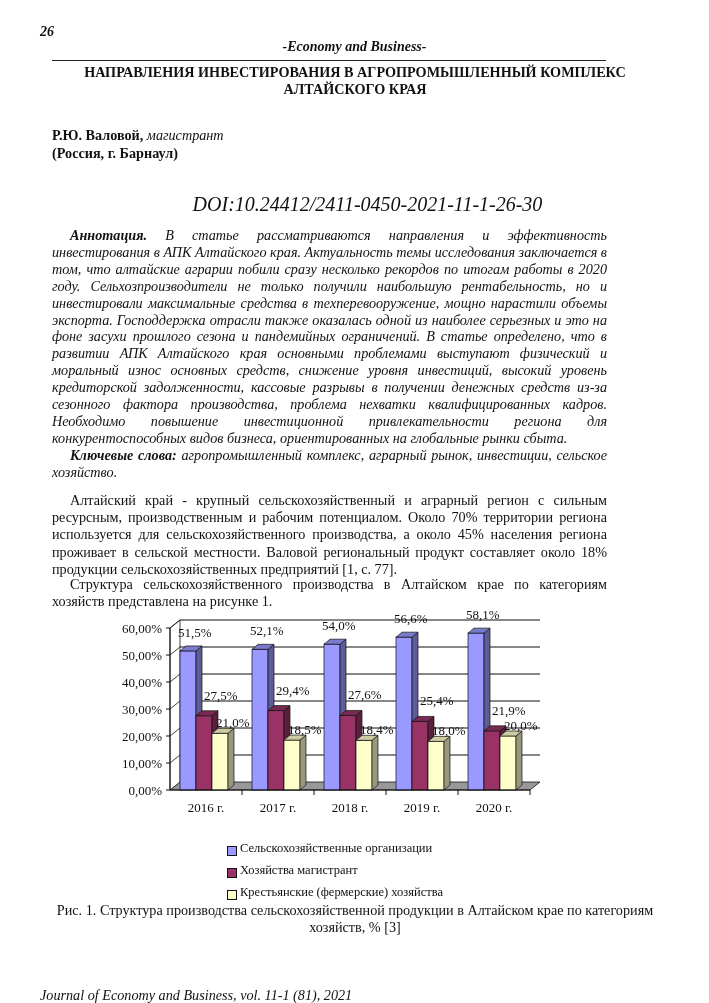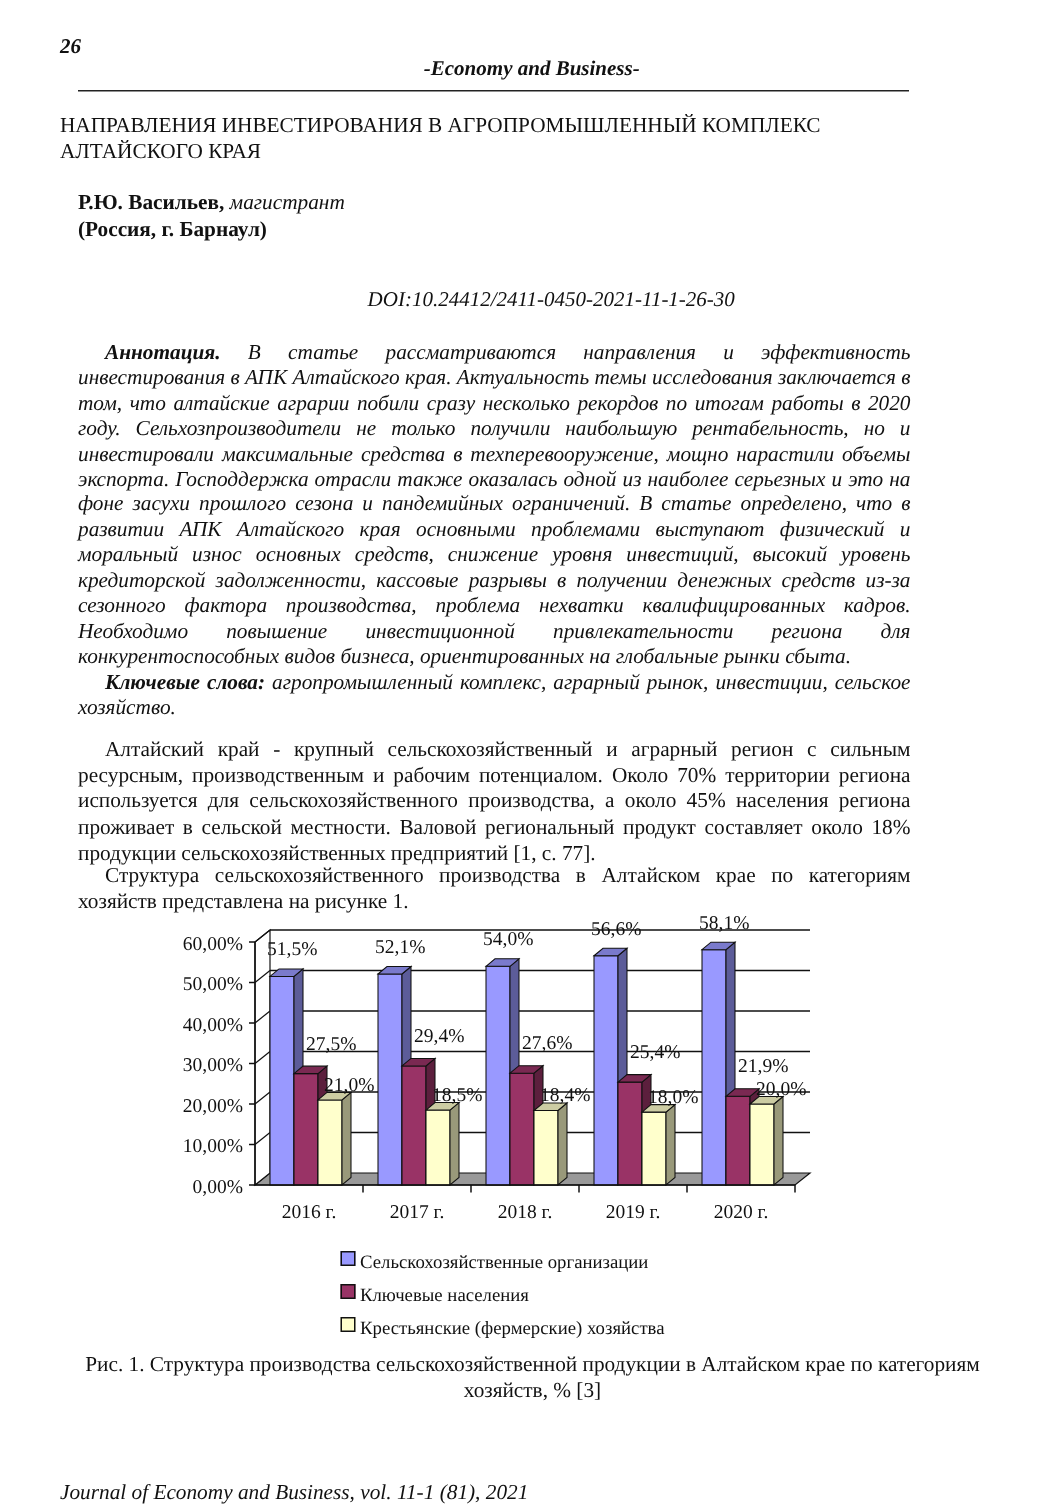--- a/index.html
+++ b/index.html
@@ -2,54 +2,54 @@
 <html><head>
 <meta charset="utf-8">
 <style>
   html, body { margin: 0; padding: 0; background: #ffffff; }
   body { width: 709px; height: 1003px; position: relative; overflow: hidden;
          font-family: "Liberation Serif", serif; color: #111; }
   .abs { position: absolute; }
   #page-num { left: 40px; top: 24px; font-size: 14px; font-weight: bold; font-style: italic; }
   #running-head { left: 0; width: 709px; top: 39px; text-align: center; font-size: 14px; font-weight: bold; font-style: italic; box-sizing: border-box;}
   #head-rule { left: 52px; top: 60px; width: 554px; height: 0; border-top: 1.5px solid #222; }
-  #title { left: 40px; width: 630px; top: 76px; font-size: 14.2px; font-weight: normal; line-height: 17px; }
+  #title { left: 40px; width: 630px; top: 64px; text-align: center; font-size: 14.2px; font-weight: bold; line-height: 17px; }
   #author { left: 52px; top: 126px; font-size: 14.2px; line-height: 18px; }
   #author b { font-weight: bold; }
   #author i { font-style: italic; font-weight: normal; }
   .aff { font-weight: bold; display: block; }
-  #doi { left: 0; width: 709px; top: 193px; text-align: center; font-size: 14px; font-style: italic; padding-left: 26px; box-sizing: border-box; }
+  #doi { left: 0; width: 709px; top: 193px; text-align: center; font-size: 20px; font-style: italic; padding-left: 26px; box-sizing: border-box; }
   .para { left: 52px; width: 555px; font-size: 14.2px; line-height: 16.9px; text-align: justify; text-indent: 18px; }
   #abstract { top: 227px; font-style: italic; }
   #keywords { top: 447px; font-style: italic; }
   .lead { font-weight: bold; }
   #body1 { top: 492px; line-height: 17.2px; }
   #body2 { top: 576px; line-height: 17.2px; }
   #chart { left: 0; top: 600px; width: 709px; height: 300px; }
   #chart text { font-family: "Liberation Serif", serif; fill: #111; }
   #legend { left: 214px; top: 834px; font-size: 12.5px; }
-  .leg-item { display: flex; align-items: flex-start; height: 22px; padding-left: 13px; }
+  .leg-item { display: flex; align-items: flex-end; height: 22px; padding-left: 13px; }
   .leg-swatch { width: 8px; height: 8px; border: 1px solid #111; margin-right: 3px; }
   #caption { left: 40px; width: 630px; top: 902px; text-align: center; font-size: 14.2px; line-height: 17px; }
   #footer { left: 40px; top: 987px; font-size: 14.2px; font-style: italic; }
 </style>
 </head>
 <body>
 
 <div id="page-num" class="abs">26</div>
 <div id="running-head" class="abs">-Economy and Business-</div>
 <div id="head-rule" class="abs"></div>
 
 <div id="title" class="abs">
   <div>НАПРАВЛЕНИЯ ИНВЕСТИРОВАНИЯ В АГРОПРОМЫШЛЕННЫЙ КОМПЛЕКС</div>
   <div>АЛТАЙСКОГО КРАЯ</div>
 </div>
 
 <div id="author" class="abs">
-  <div><b>Р.Ю. Васильев,</b><i> магистрант</i></div>
+  <div><b>Р.Ю. Валовой,</b><i> магистрант</i></div>
   <span class="aff">(Россия, г. Барнаул)</span>
 </div>
 
 <div id="doi" class="abs">DOI:10.24412/2411-0450-2021-11-1-26-30</div>
 
 <div id="abstract" class="abs para"><span class="lead">Аннотация.</span><span> В статье рассматриваются направления и эффективность инвестирования в АПК Алтайского края. Актуальность темы исследования заключается в том, что алтайские аграрии побили сразу несколько рекордов по итогам работы в 2020 году. Сельхозпроизводители не только получили наибольшую рентабельность, но и инвестировали максимальные средства в техперевооружение, мощно нарастили объемы экспорта. Господдержка отрасли также оказалась одной из наиболее серьезных и это на фоне засухи прошлого сезона и пандемийных ограничений. В статье определено, что в развитии АПК Алтайского края основными проблемами выступают физический и моральный износ основных средств, снижение уровня инвестиций, высокий уровень кредиторской задолженности, кассовые разрывы в получении денежных средств из-за сезонного фактора производства, проблема нехватки квалифицированных кадров. Необходимо повышение инвестиционной привлекательности региона для конкурентоспособных видов бизнеса, ориентированных на глобальные рынки сбыта.</span></div>
 
 <div id="keywords" class="abs para"><span class="lead">Ключевые слова:</span><span> агропромышленный комплекс, аграрный рынок, инвестиции, сельское хозяйство.</span></div>
 
 <div id="body1" class="abs para">Алтайский край - крупный сельскохозяйственный и аграрный регион с сильным ресурсным, производственным и рабочим потенциалом. Около 70% территории региона используется для сельскохозяйственного производства, а около 45% населения региона проживает в сельской местности. Валовой региональный продукт составляет около 18% продукции сельскохозяйственных предприятий [1, с. 77].</div>
@@ -198,21 +198,21 @@
     </g>
 </svg>
 
 <div id="legend" class="abs">
   <div class="leg-item">
       <span class="leg-swatch" style="background:#9999ff"></span>
       <span>Сельскохозяйственные организации</span>
     </div>
   <div class="leg-item">
       <span class="leg-swatch" style="background:#993366"></span>
-      <span>Ключевые населения</span>
+      <span>Хозяйства магистрант</span>
     </div>
   <div class="leg-item">
       <span class="leg-swatch" style="background:#ffffcc"></span>
       <span>Крестьянские (фермерские) хозяйства</span>
     </div>
 </div>
 
 <div id="caption" class="abs">Рис. 1. Структура производства сельскохозяйственной продукции в Алтайском крае по категориям хозяйств, % [3]</div>
 <div id="footer" class="abs">Journal of Economy and Business, vol. 11-1 (81), 2021</div>
 

